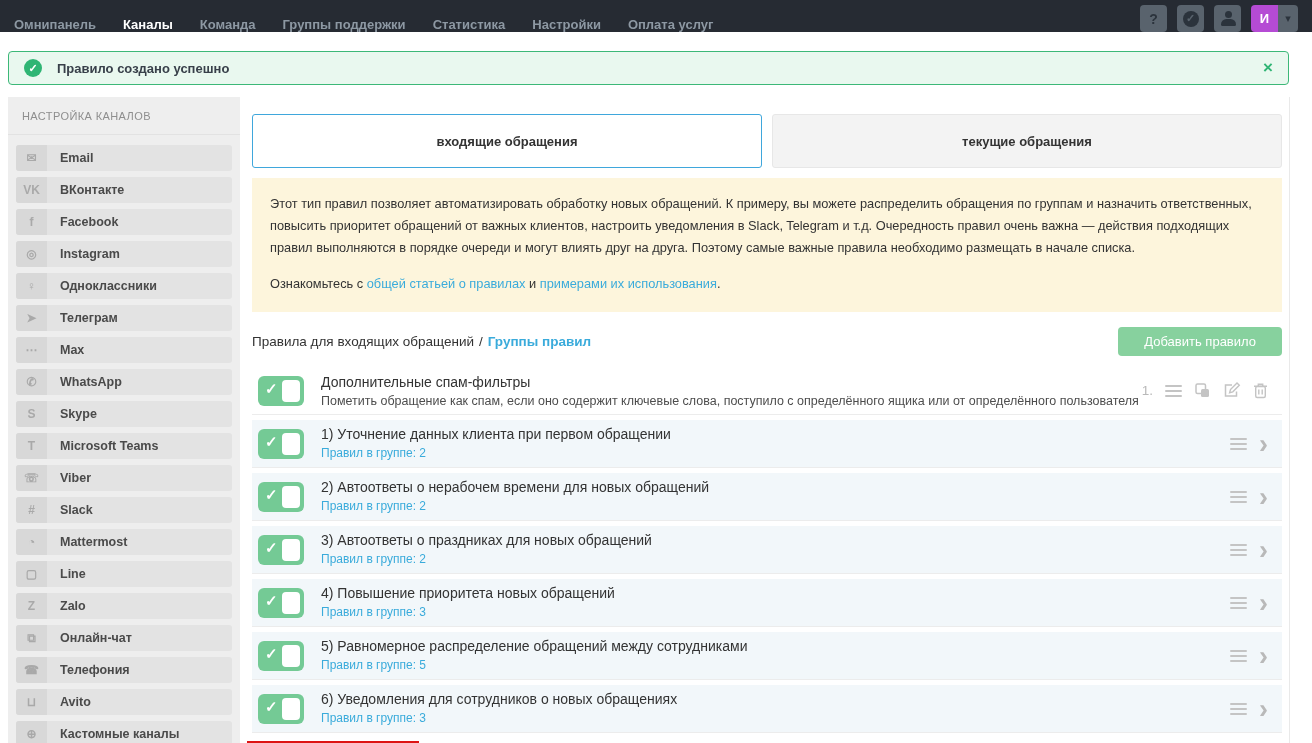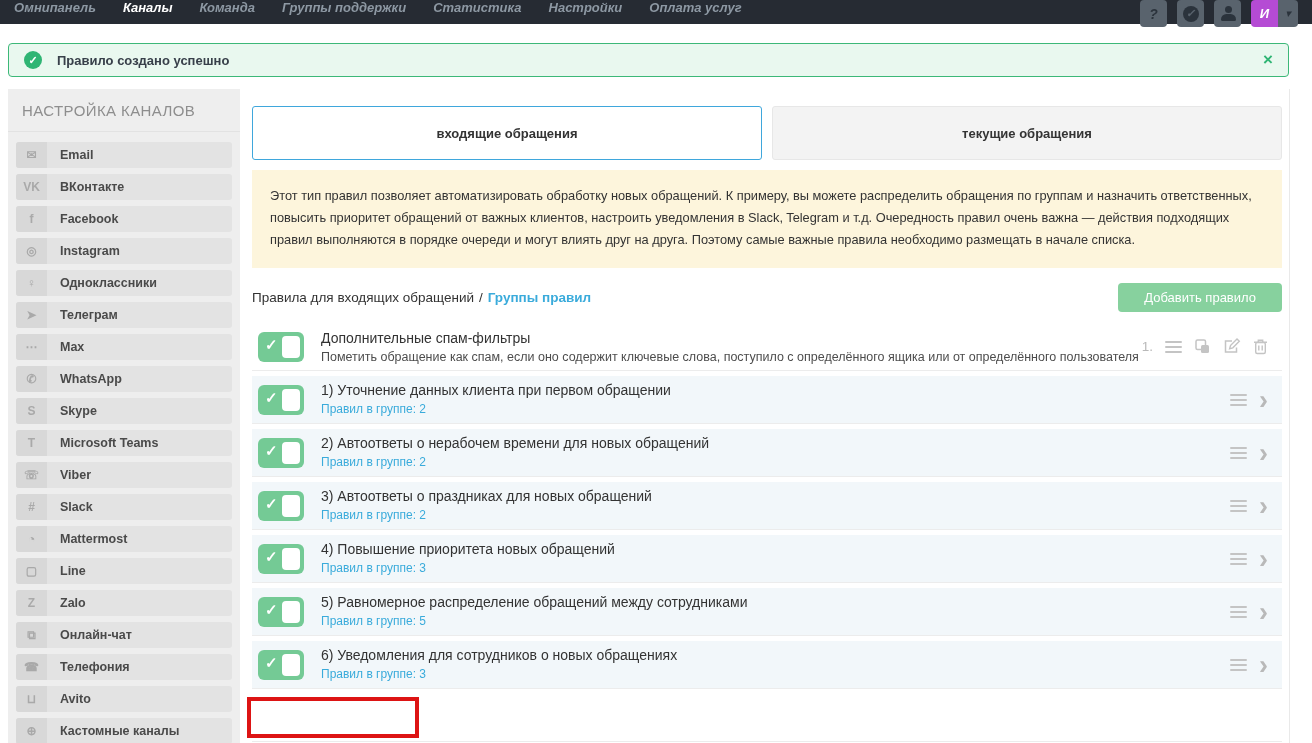--- a/index.html
+++ b/index.html
@@ -1,20 +1,20 @@
 <!DOCTYPE html>
 <html><head>
 <meta charset="utf-8">
 <style>
   * { margin:0; padding:0; box-sizing:border-box; }
   html,body { width:1312px; height:743px; overflow:hidden; background:#fff;
     font-family:"Liberation Sans", sans-serif; }
 
   
-  .topnav { height:24px; background:#262b33; display:flex; align-items:flex-start; padding:0 14px;font-style:italic; }
+  .topnav { height:32px; background:#262b33; display:flex; align-items:flex-end; padding:0 14px; }
   .nav-items { display:flex; gap:27px; }
   .nav-item { color:#8d98a3; font-size:13px; font-weight:bold; cursor:pointer; white-space:nowrap; }
   .nav-item.active { color:#ffffff; }
   .nav-right { margin-left:auto; display:flex; gap:10px; align-items:center; }
   .nav-btn { width:27px; height:27px; border-radius:4px; background:#59636d; color:#2b333c;
     display:flex; align-items:center; justify-content:center; font-weight:bold; font-size:14px; cursor:pointer; }
   .circle-check { width:16px; height:16px; border-radius:50%; background:#2b333c; color:#59636d;
     display:flex; align-items:center; justify-content:center; font-size:11px; }
   .person { position:relative; width:14px; height:15px; }
   .person::before { content:""; position:absolute; left:4px; top:0; width:7px; height:7px; border-radius:50%; background:#2b333c; }
@@ -31,21 +31,21 @@
   .banner-check { width:18px; height:18px; border-radius:50%; background:#2fb574; color:#fff;
     display:flex; align-items:center; justify-content:center; font-size:11px; font-weight:bold; }
   .banner-text { margin-left:15px; font-size:13px; font-weight:bold; color:#38404a; }
   .banner-close { margin-left:auto; color:#2fb574; font-size:17px; font-weight:bold; cursor:pointer; }
 
   
   .layout { display:flex; align-items:flex-start; margin-top:12px; padding-left:8px; }
 
   
   .sidebar { width:232px; min-height:643px; background:#eeeeee; flex-shrink:0; }
-  .sidebar-header { padding:13px 14px 12px; font-size:15px; letter-spacing:.4px; color:#8e8e8e;
+  .sidebar-header { padding:13px 14px 12px; font-size:11px; letter-spacing:.4px; color:#8e8e8e;
     border-bottom:1px solid #e2e2e2; margin-bottom:10px; }
   .side-item { display:flex; align-items:center; height:26px; margin:0 8px 6px; background:#e3e3e3;
     border-radius:3px; cursor:pointer; overflow:hidden; }
   .side-icon { width:31px; height:26px; background:#d8d8d8; color:#a9a9a9; flex-shrink:0;
     display:flex; align-items:center; justify-content:center; font-size:12px; font-weight:bold; }
   .side-label { margin-left:13px; font-size:12.5px; font-weight:bold; color:#4a4a4a; }
 
   
   .main { flex:1; margin-left:12px; margin-right:22px; border-right:1px solid #e9e9e9; padding-right:7px; padding-top:17px; }
 
@@ -214,20 +214,21 @@
   <div class="main">
 
     <div class="tabs">
 
     <div class="tab active">входящие обращения</div>
         <div class="tab">текущие обращения</div>
       </div>
 
     <div class="info-box">
       <div>Этот тип правил позволяет автоматизировать обработку новых обращений. К примеру, вы можете распределить обращения по группам и назначить ответственных, повысить приоритет обращений от важных клиентов, настроить уведомления в Slack, Telegram и т.д. Очередность правил очень важна — действия подходящих правил выполняются в порядке очереди и могут влиять друг на друга. Поэтому самые важные правила необходимо размещать в начале списка.</div>
+      <div class="p2"><span>Ознакомьтесь с </span><a class="link">общей статьей о правилах</a><span> и </span><a class="link">примерами их использования</a><span>.</span></div>
     </div>
 
     <div class="rules-header">
       <span class="rules-title">Правила для входящих обращений</span>
       <span class="rules-sep">/</span>
       <a class="link" style="font-size:13.5px;font-weight:bold">Группы правил</a>
       <button class="add-btn">Добавить правило</button>
     </div>
 
     <div>

